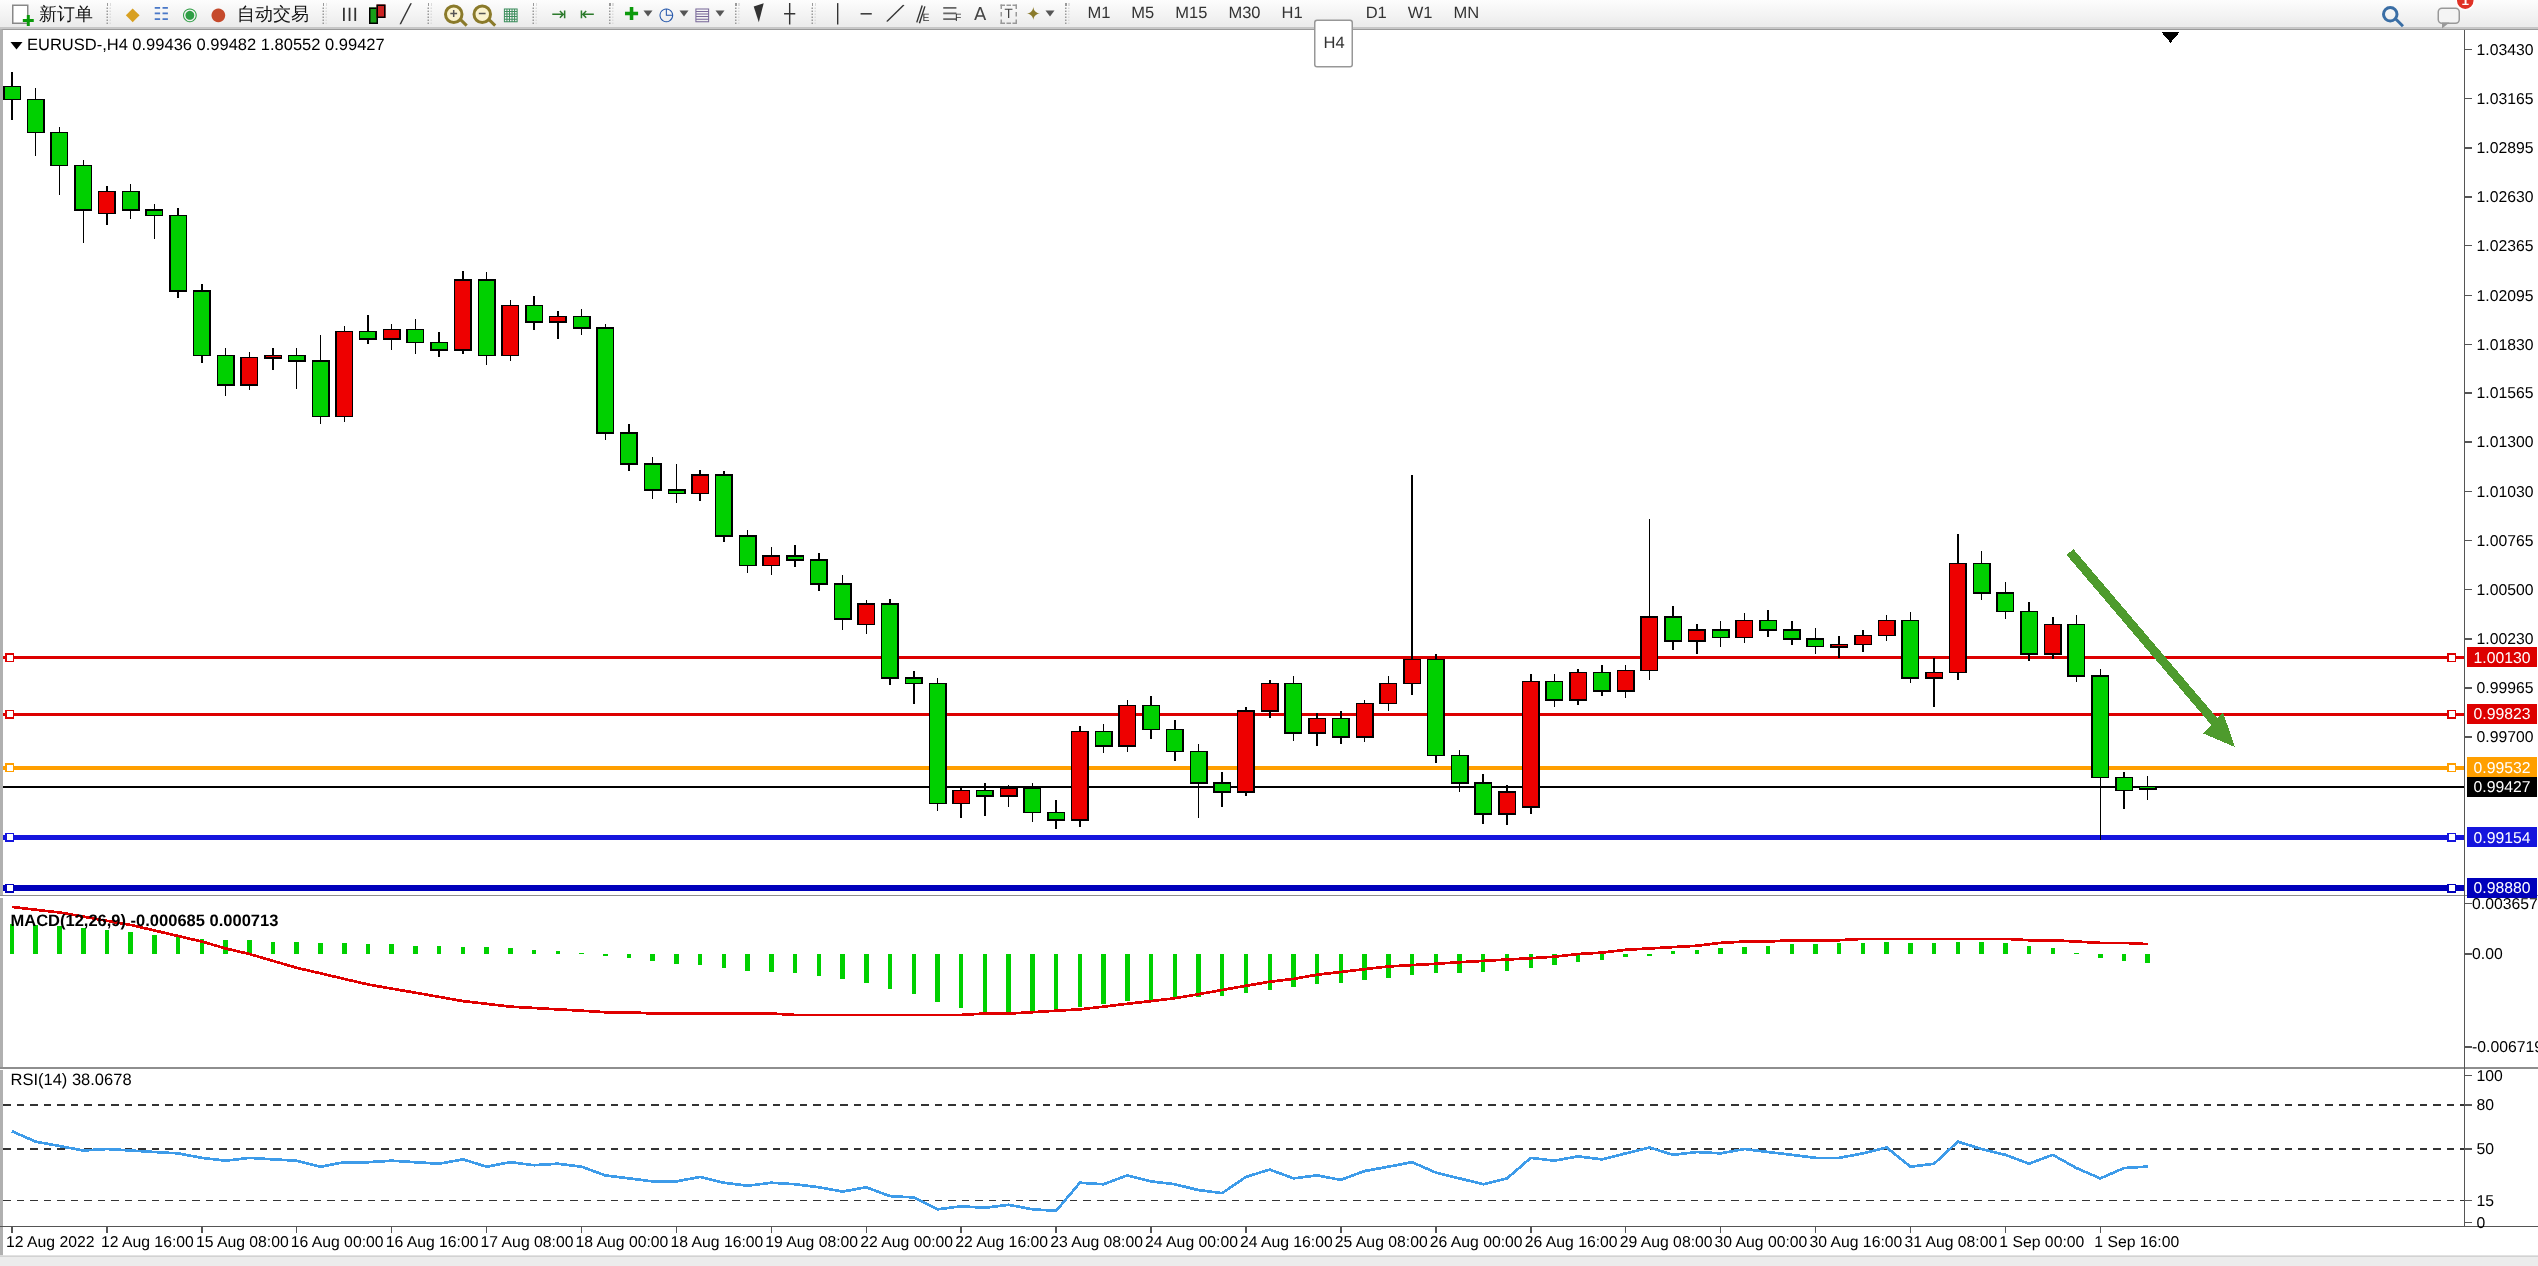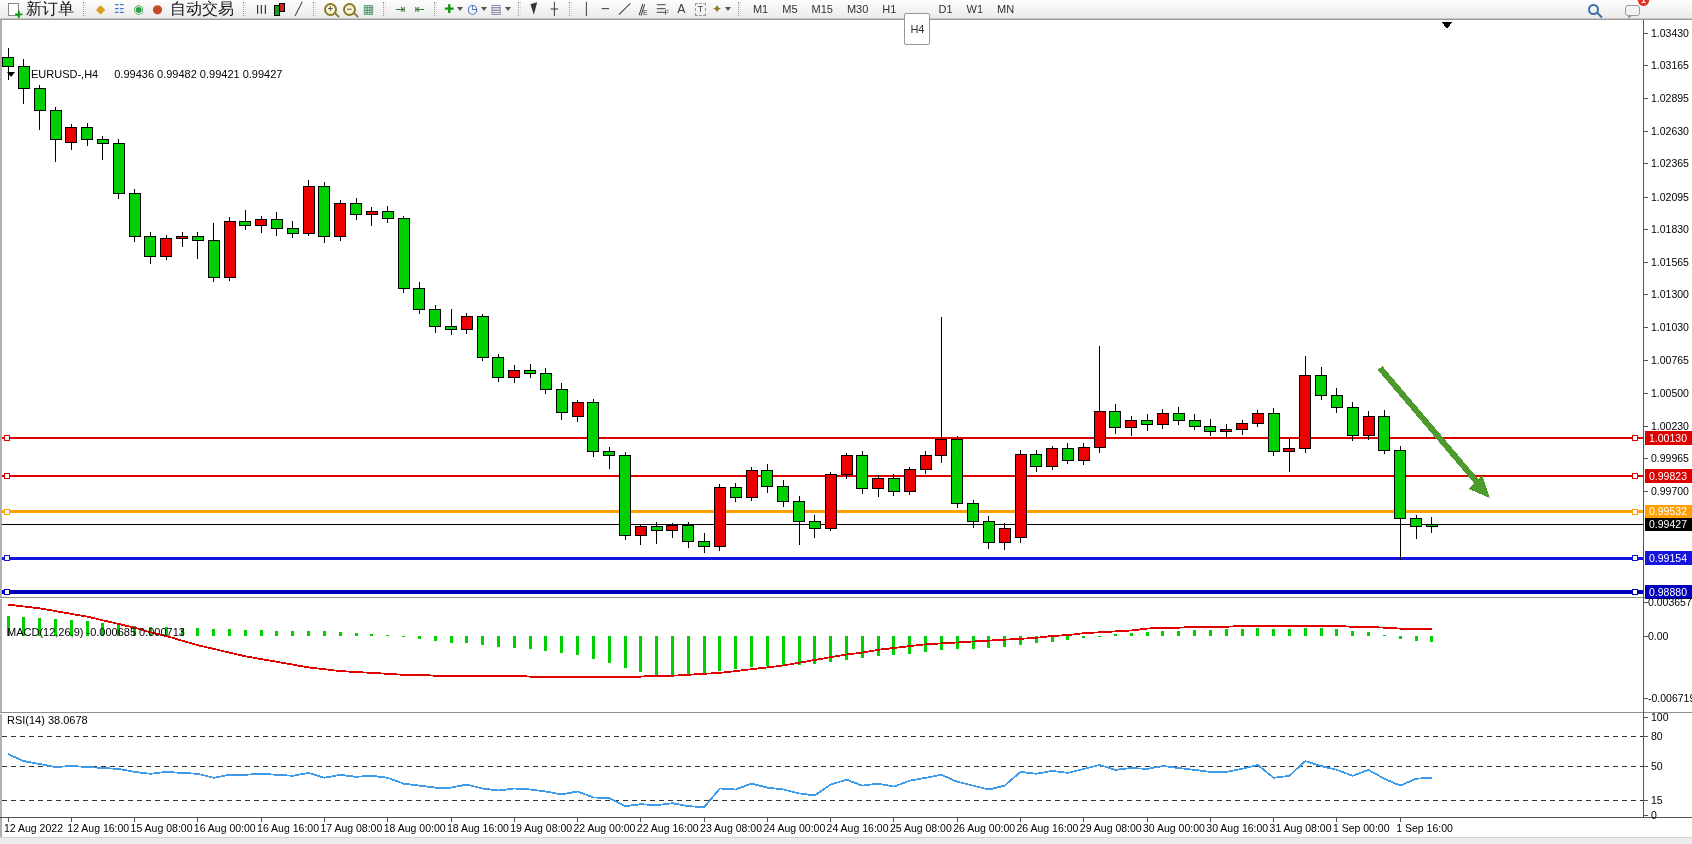--- a/index.html
+++ b/index.html
@@ -14,21 +14,21 @@
   .grip{width:3px;height:14px;border-left:1px dotted #9a9a9a;border-right:1px dotted #dcdcdc;margin:0 5px;}
   .tbtn{height:17px;min-width:19px;display:flex;align-items:center;justify-content:center;
     padding:0 2px;border-radius:2px;cursor:default;position:relative;}
   .tbtn .gl{font-family:"DejaVu Sans",sans-serif;font-size:12px;line-height:17px;}
   .tbtn .sub{font-size:7px;color:#333;margin-left:-2px;margin-top:6px;}
   .rot90{display:inline-block;transform:rotate(90deg);}
   .slant{display:inline-block;transform:rotate(18deg);}
   .boxed{border:1px dashed #999;padding:0 2px;font-size:9px;line-height:11px;}
   .dd{width:0;height:0;border-left:3px solid transparent;border-right:3px solid transparent;
     border-top:4px solid #555;margin-left:3px;}
-  .tblabel{font-size:16px;color:#111;margin:0 4px 0 3px;white-space:nowrap;}
+  .tblabel{font-size:12px;color:#111;margin:0 4px 0 3px;white-space:nowrap;}
   
   .i-doc{width:11px;height:13px;background:#fff;border:1px solid #888;position:relative;}
   .i-doc::after{content:"✚";position:absolute;right:-5px;bottom:-5px;color:#0a9a0a;
     font-size:10px;font-family:"DejaVu Sans",sans-serif;font-weight:bold;}
   .i-candle{width:13px;height:13px;position:relative;}
   .i-candle::before{content:"";position:absolute;left:1px;top:2px;width:4px;height:9px;background:#18a018;border:1px solid #000;}
   .i-candle::after{content:"";position:absolute;right:1px;top:0px;width:4px;height:7px;background:#cc2222;border:1px solid #000;}
   .i-zoom{width:13px;height:13px;border:2px solid #8a7a2a;border-radius:50%;background:#faf3cf;
     position:relative;display:flex;align-items:center;justify-content:center;
     font-size:9px;font-weight:bold;color:#555;line-height:9px;}
@@ -45,21 +45,21 @@
     align-items:center;justify-content:center;border:1px solid #fff;}
   .tf{font-size:11px;color:#333;height:32px;display:flex;align-items:center;
     padding:0 5px;border:1px solid transparent;border-radius:2px;margin:0 1px;}
   .tf.active{background:#fff;border:1px solid #979797;margin-top:40px;}
   .tb-right{display:flex;align-items:center;gap:20px;margin-right:46px;}
   
   .chart-bg{position:absolute;left:0;top:19px;width:1692px;height:818px;background:#fff;
     border-top:1px solid #9a9a9a;border-left:2px solid #b0b0b0;z-index:1;}
   #gfx{position:absolute;left:0;top:0;width:1516px;height:844px;z-index:5;}
   .pane-label{position:absolute;z-index:10;font-size:11px;color:#000;white-space:pre;}
-  .chart-title{left:7px;top:24px;display:flex;align-items:center;gap:16px;margin-top:44px;}
+  .chart-title{left:7px;top:24px;display:flex;align-items:center;gap:3px;}
   .tri-down{width:0;height:0;border-left:4px solid transparent;border-right:4px solid transparent;border-top:5px solid #000;display:inline-block;}
   .statusbar{position:absolute;left:0;bottom:0;width:1692px;height:7px;background:#ececec;border-top:1px solid #d2d2d2;z-index:20;}
 </style>
 </head>
 <body>
 
 <div class="screen">
 
   <div class="toolbar">
     <div class="tb-left" id="tb-left">
@@ -622,19 +622,19 @@
           <line x1="1336.9" y1="817.5" x2="1336.9" y2="822" stroke="#555"></line>
           <text x="1332.9" y="831.5" font-family="Liberation Sans, sans-serif" font-size="10.5" fill="#000">1 Sep 00:00</text>
           <line x1="1400.2" y1="817.5" x2="1400.2" y2="822" stroke="#555"></line>
           <text x="1396.2" y="831.5" font-family="Liberation Sans, sans-serif" font-size="10.5" fill="#000">1 Sep 16:00</text>
         </g>
       </svg></div>
 
   <div class="pane-label chart-title">
     <span class="tri-down"></span>
     <span>EURUSD-,H4</span>
-    <span>0.99436 0.99482 0.99421 0.99427</span>
+    <span>0.99436 0.99482 1.80552 0.99427</span>
   </div>
-  <div class="pane-label" style="left:7px;top:626px;">MACD(12,26,9) -0.000685 0.000713</div>
+  <div class="pane-label" style="left:7px;top:608px;font-weight:bold;">MACD(12,26,9) -0.000685 0.000713</div>
   <div class="pane-label" style="left:7px;top:714px;">RSI(14) 38.0678</div>
 
   <div class="statusbar"></div>
 </div>
 
 </body></html>

